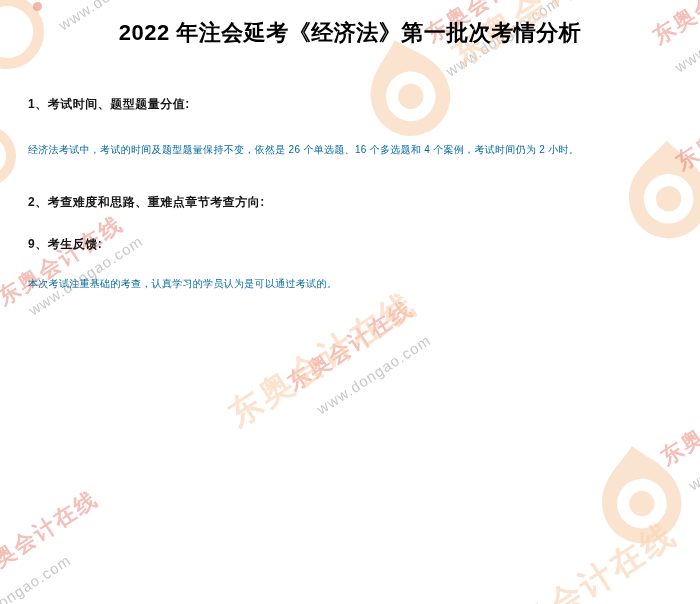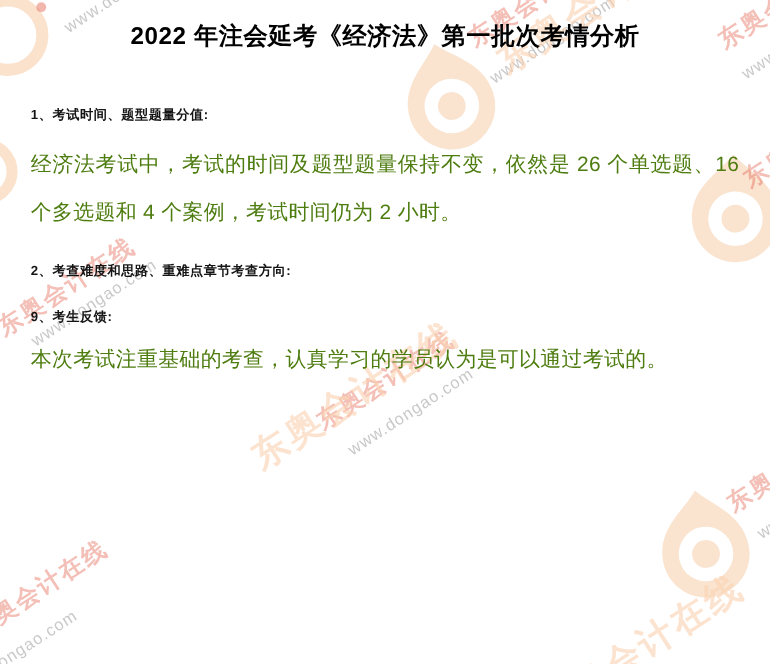--- a/index.html
+++ b/index.html
@@ -41,21 +41,21 @@
   .doc-title {
     margin-top:18px;
     font-size:22px; line-height:30px; font-weight:bold;
     text-align:center; color:#000000; letter-spacing:0.5px;
   }
   .sec-heading {
     font-size:12px; line-height:24px; font-weight:bold;
     color:#151515; letter-spacing:0.5px;
   }
   .sec-para {
-    font-size:19px; line-height:44px; color:#4d7c0f;
+    font-size:10px; line-height:44px; color:#0369a1;
     text-align:justify; letter-spacing:0.3px;
   }
   .mt-h1 { margin-top:44px; }
   .mt-h  { margin-top:18px; }
   .mt-p  { margin-top:12px; }
   .mt-p3 { margin-top:6px; }
 </style>
 </head>
 <body>
 

